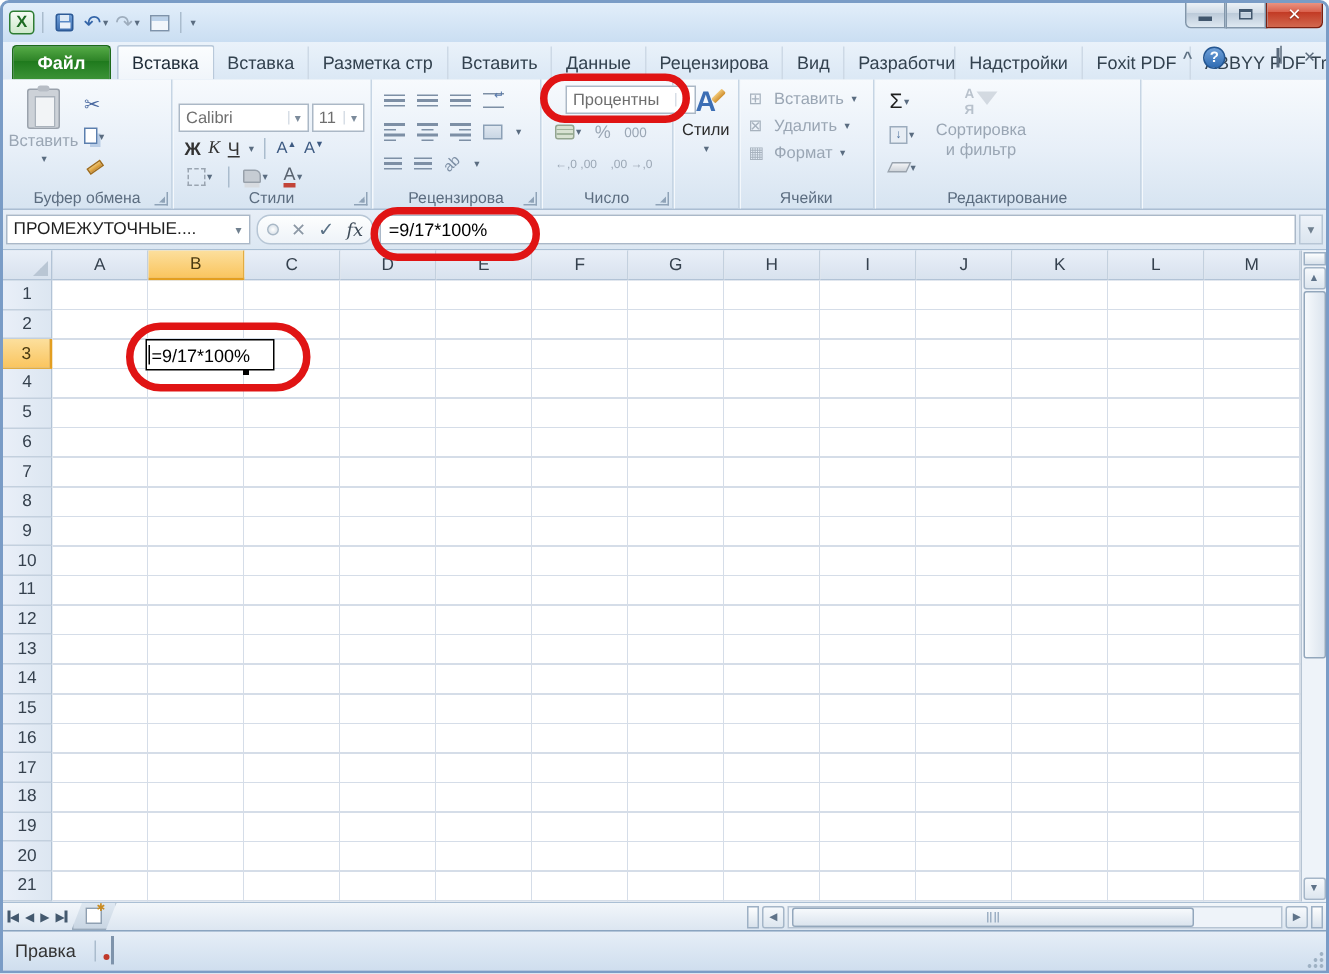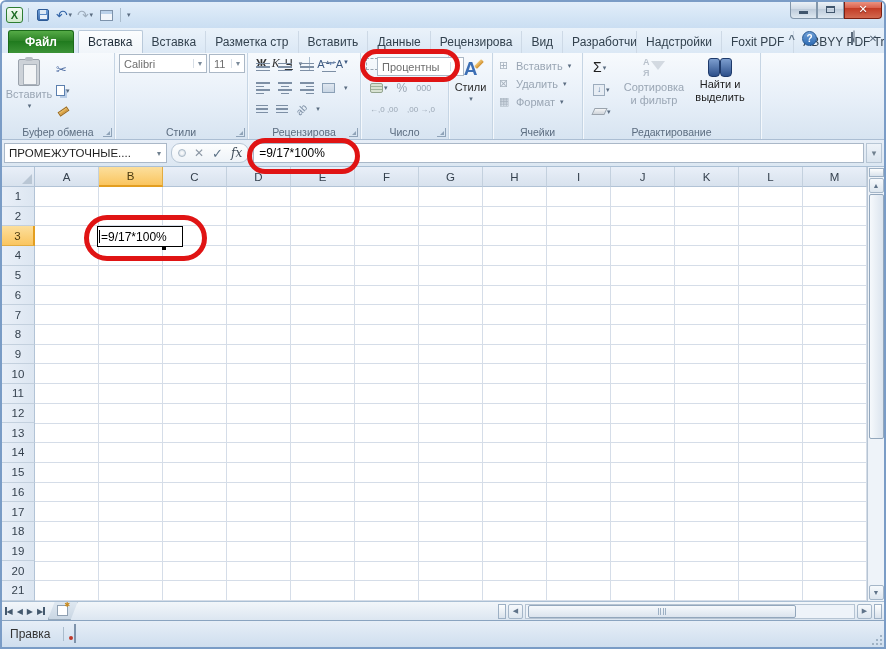--- a/index.html
+++ b/index.html
@@ -64,21 +64,21 @@
   .icon-clipboard:before { content:""; position:absolute; left:4px; top:4px; width:12px; height:19px; background:#f2f4f6; border:1px solid #aab2bb; }
   .icon-clipboard:after { content:""; position:absolute; left:6px; top:-3px; width:8px; height:4px; background:#b7bdc5; border-radius:2px; }
   .paste-lbl { font-size:11px; color:#9aa6b4; }
   .clip-col { display:flex; flex-direction:column; gap:4px; padding-top:6px; }
   .sbtn { height:17px; min-width:22px; display:flex; align-items:center; padding:0 2px; border-radius:2px; }
   .glyph-cut { color:#4a69a0; font-size:13px; }
   .icon-copy { width:9px; height:11px; background:#fff; border:1px solid #5b7fae; box-shadow:3px 3px 0 -1px #b9cde6; }
   .icon-painter { width:11px; height:5px; background:linear-gradient(#f0c46a,#cf8f2e); border:1px solid #a06c1c; transform:rotate(-35deg); margin-left:2px; }
 
   
-  .g-font { width:133px; display:flex; flex-direction:row; gap:3px; padding-top:1px; }
+  .g-font { width:133px; display:flex; flex-direction:column; gap:3px; padding-top:16px; }
   .combo { background:#fff; border:1px solid #abb8c6; height:19px; display:flex; align-items:center; font-size:11px; color:#707археa0; }
   .combo .val { flex:1; padding:0 4px; color:#6e6e6e; white-space:nowrap; overflow:hidden; }
   .combo .drop { width:13px; color:#7c8b9b; font-size:8px; text-align:center; border-left:1px solid #d7dee6; }
   .font-row1 { display:flex; gap:2px; padding:0 2px; }
   .font-row { display:flex; align-items:center; gap:5px; padding:0 6px; height:19px; }
   .fbtn { font-size:12px; color:#333; display:flex; align-items:center; }
   .fbtn.b { font-weight:bold; } .fbtn.i { font-style:italic; font-family:"Liberation Serif",serif; }
   .fbtn.u { text-decoration:underline; }
   .grow-shrink { font-size:11px; color:#3d5a82; position:relative; }
   .gs-arrow { font-size:6px; position:relative; top:-4px; color:#3d5a82; }
@@ -510,25 +510,20 @@
       </div>
       <div class="bigbtn">
         <span class="sortAZ">
           <span class="az">А</span>
           <span class="az" style="top:11px">Я</span>
           <span class="fun"></span>
         </span>
         <span class="l1 disabled-txt">Сортировка</span>
         <span class="l2 disabled-txt">и фильтр</span>
       </div>
-      <div class="bigbtn">
-        <span class="binoc"></span>
-        <span class="l1 lbl-dark">Найти и</span>
-        <span class="l2 lbl-dark">выделить</span>
-      </div>
       <span class="rgroup-label">Редактирование</span>
     </div>
 
     <div style="flex:1"></div>
   </div>
 
   <div class="formulabar">
     <div class="namebox">
       <span class="val">ПРОМЕЖУТОЧНЫЕ....</span>
       <span class="drop">▾</span>

